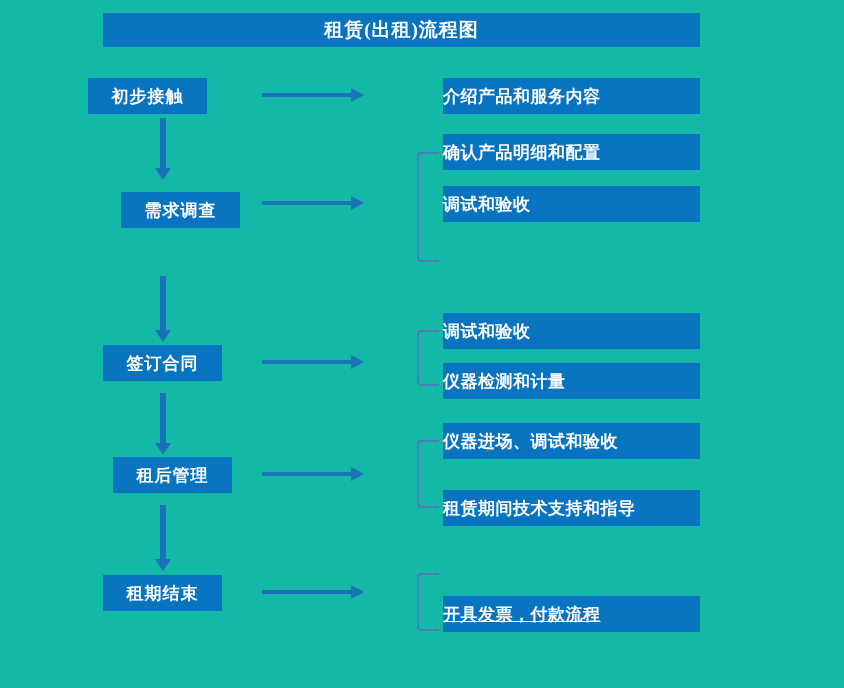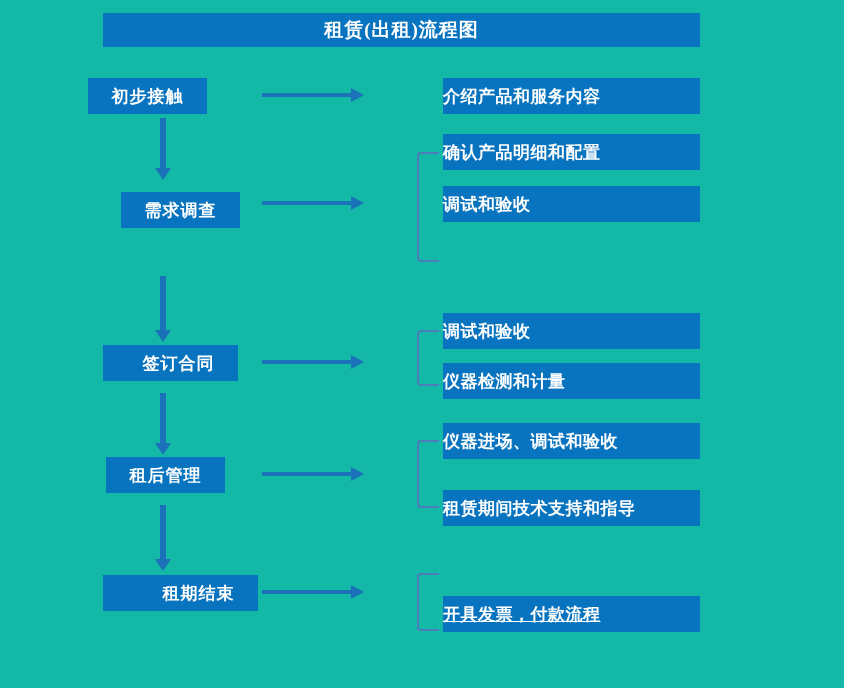--- a/index.html
+++ b/index.html
@@ -162,57 +162,57 @@
   <div class="detail-box" style="top:134px;">确认产品明细和配置</div>
 
   <div class="detail-box" style="top:186px;">调试和验收</div>
 
 
   <div class="v-arrow" style="left:155px; top:276px; height:66px;">
     <div class="shaft" style="height:54px;"></div>
     <div class="head"></div>
   </div>
 
-  <div class="stage-box" style="left:103px; top:345px;padding-left:16px;">签订合同</div>
+  <div class="stage-box" style="left:103px; top:345px;">签订合同</div>
 
   <div class="h-arrow" style="left:262px; top:355px;">
     <div class="shaft"></div>
     <div class="head"></div>
   </div>
 
   <div class="bracket" style="left:417px; top:330px; height:56px;"></div>
 
   <div class="detail-box" style="top:313px;">调试和验收</div>
 
   <div class="detail-box" style="top:363px;">仪器检测和计量</div>
 
   <div class="v-arrow" style="left:155px; top:393px; height:62px;">
     <div class="shaft" style="height:50px;"></div>
     <div class="head"></div>
   </div>
 
-  <div class="stage-box" style="left:106px; top:457px;font-family:Liberation Mono, monospace;">租后管理</div>
+  <div class="stage-box" style="left:113px; top:457px;font-family:Liberation Mono, monospace;">租后管理</div>
 
   <div class="h-arrow" style="left:262px; top:467px;">
     <div class="shaft"></div>
     <div class="head"></div>
   </div>
 
   <div class="bracket" style="left:417px; top:440px; height:68px;"></div>
 
   <div class="detail-box" style="top:423px;">仪器进场、调试和验收</div>
 
   <div class="detail-box" style="top:490px;text-align:center;">租赁期间技术支持和指导</div>
 
   <div class="v-arrow" style="left:155px; top:505px; height:66px;">
     <div class="shaft" style="height:54px;"></div>
     <div class="head"></div>
   </div>
 
-  <div class="stage-box" style="left:103px; top:575px;padding-left:36px;">租期结束</div>
+  <div class="stage-box" style="left:103px; top:575px;">租期结束</div>
 
   <div class="h-arrow" style="left:262px; top:585px;">
     <div class="shaft"></div>
     <div class="head"></div>
   </div>
 
   <div class="bracket" style="left:417px; top:573px; height:58px;"></div>
 
 
   <div class="detail-box" style="top:596px;text-decoration:underline;">开具发票，付款流程</div>

